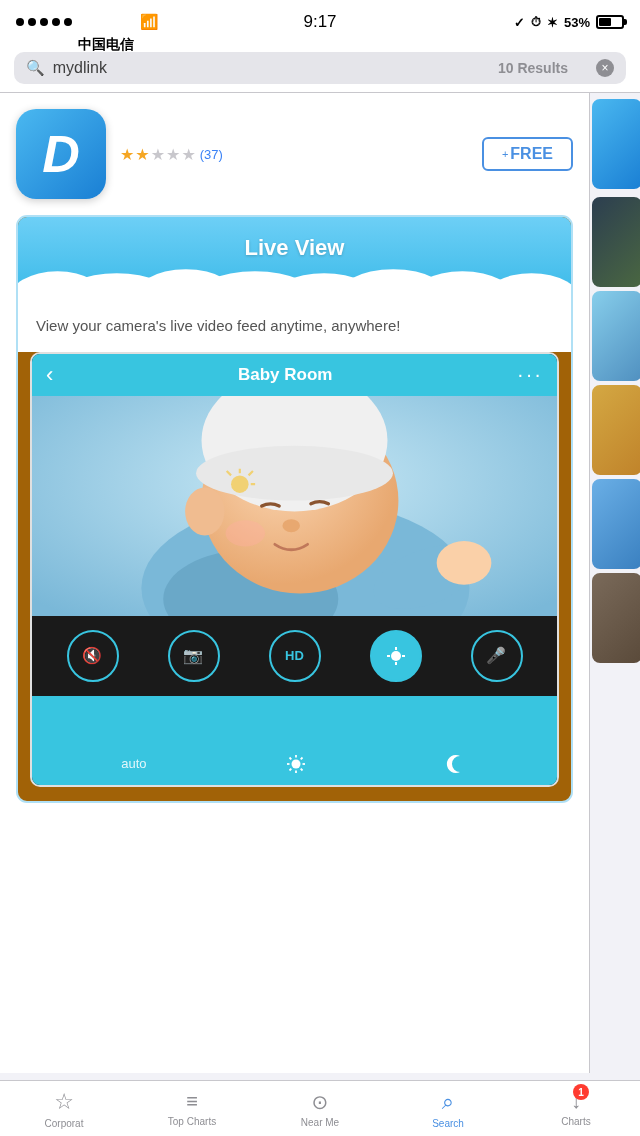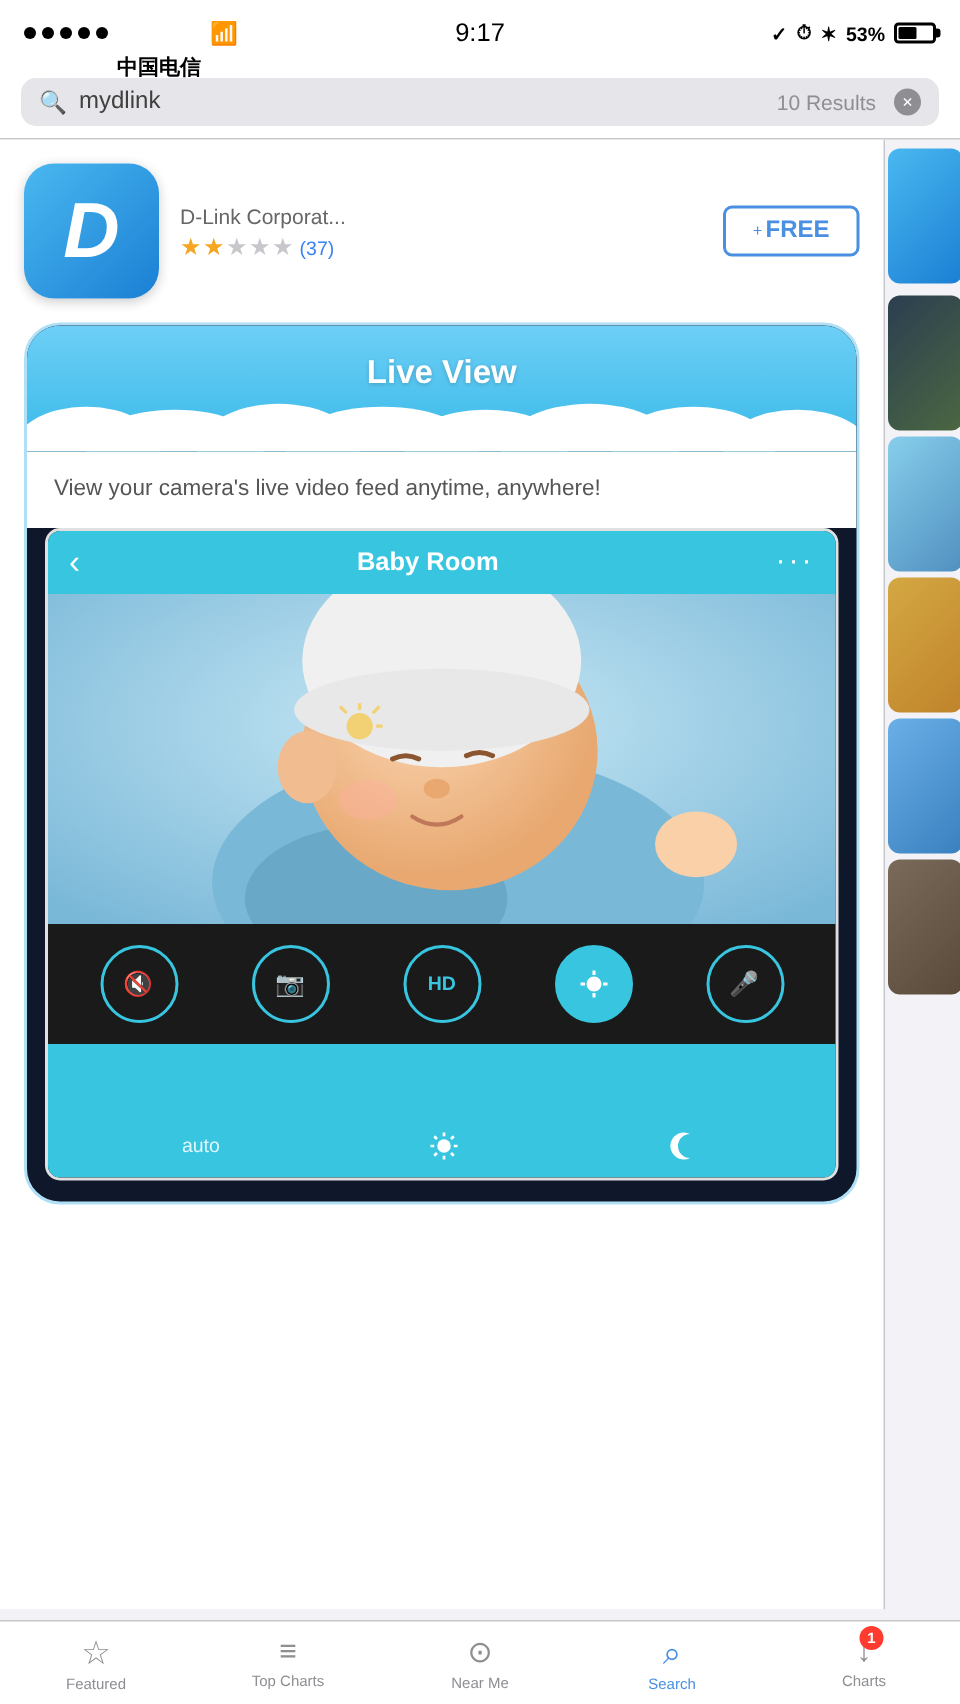--- a/index.html
+++ b/index.html
@@ -35,21 +35,21 @@
     .search-input-wrapper {
       background: #e5e5ea;
       border-radius: 10px;
       display: flex;
       align-items: center;
       padding: 7px 12px;
       gap: 8px;
     }
     .search-icon-small { color: #8e8e93; font-size: 15px; }
     .search-text { flex: 1; font-size: 16px; color: #404040; }
-    .search-results { color: #8e8e93; font-size: 14px; margin-right: 4px; }
+    .search-results { color: #8e8e93; font-size: 14px; margin-right: 20px; font-weight: bold; }
     .search-clear { width: 18px; height: 18px; background: #8e8e93; border-radius: 50%; display: flex; align-items: center; justify-content: center; color: white; font-size: 12px; cursor: pointer; }
 
     
     .main-content {
       height: calc(1136px - 44px - 56px - 56px);
       overflow: hidden;
       display: flex;
       position: relative;
     }
 
@@ -109,23 +109,23 @@
       gap: 2px;
       flex-shrink: 0;
     }
 
     
     .screenshot-area {
       margin: 16px;
     }
     .screenshot-card {
       border: 2px solid #b0e0f5;
-      border-radius: 24px;
+      border-radius: 11px;
       overflow: hidden;
-      background: #0f172a;
+      background: #a16207;
     }
     .screenshot-top {
       background: linear-gradient(180deg, #6dcff6 0%, #38b9e8 100%);
       padding: 18px 18px 0 18px;
       position: relative;
     }
     .live-view-title {
       text-align: center;
       color: white;
       font-size: 22px;
@@ -300,21 +300,20 @@
 
 <div class="main-content">
 
   <div class="left-panel">
 
     <div class="app-header">
       <div class="app-icon">
         <span class="app-icon-d">D</span>
       </div>
       <div class="app-info">
-        <div class="app-developer">D-Link Corporat...</div>
         <div class="app-rating">
           <div class="stars">
             <span class="star star-full">★</span>
             <span class="star star-full">★</span>
             <span class="star star-empty">★</span>
             <span class="star star-empty">★</span>
             <span class="star star-empty">★</span>
           </div>
           <span class="review-count">(37)</span>
         </div>
@@ -456,21 +455,21 @@
     <div style="width:50px;height:90px;background:linear-gradient(135deg,#87ceeb,#5090c0);border-radius:8px;margin:2px 2px;"></div>
     <div style="width:50px;height:90px;background:linear-gradient(135deg,#d4a843,#c0832a);border-radius:8px;margin:2px 2px;"></div>
     <div style="width:50px;height:90px;background:linear-gradient(135deg,#6aafe6,#3a80c0);border-radius:8px;margin:2px 2px;"></div>
     <div style="width:50px;height:90px;background:linear-gradient(135deg,#7a6a5a,#5a4a3a);border-radius:8px;margin:2px 2px;"></div>
   </div>
 </div>
 
 <div class="tab-bar">
   <div class="tab-item">
     <span class="tab-icon">☆</span>
-    <span class="tab-label">Featured</span>
+    <span class="tab-label">Corporat</span>
   </div>
   <div class="tab-item">
     <span class="tab-icon" style="font-size:20px;">≡</span>
     <span class="tab-label">Top Charts</span>
   </div>
   <div class="tab-item">
     <span class="tab-icon" style="font-size:20px;">⊙</span>
     <span class="tab-label">Near Me</span>
   </div>
   <div class="tab-item">

